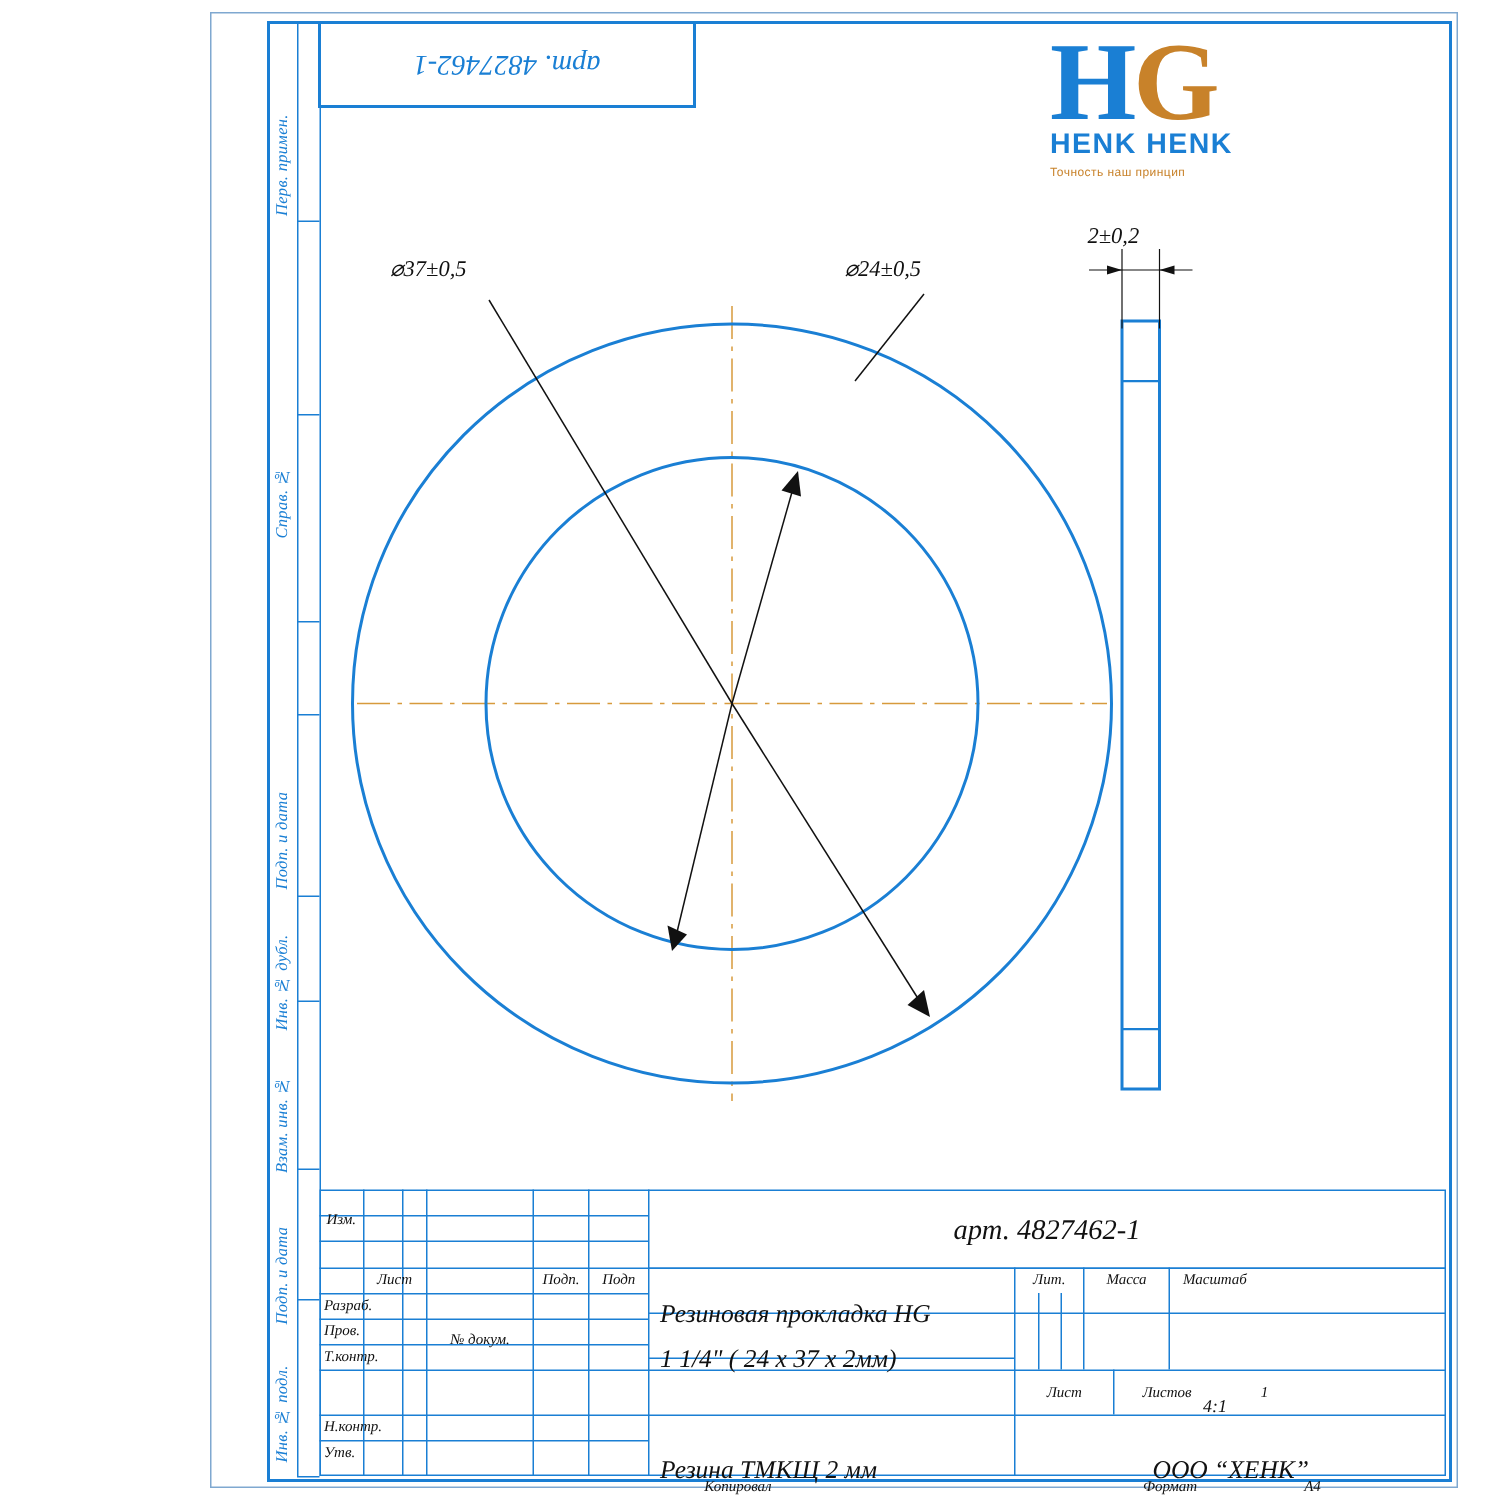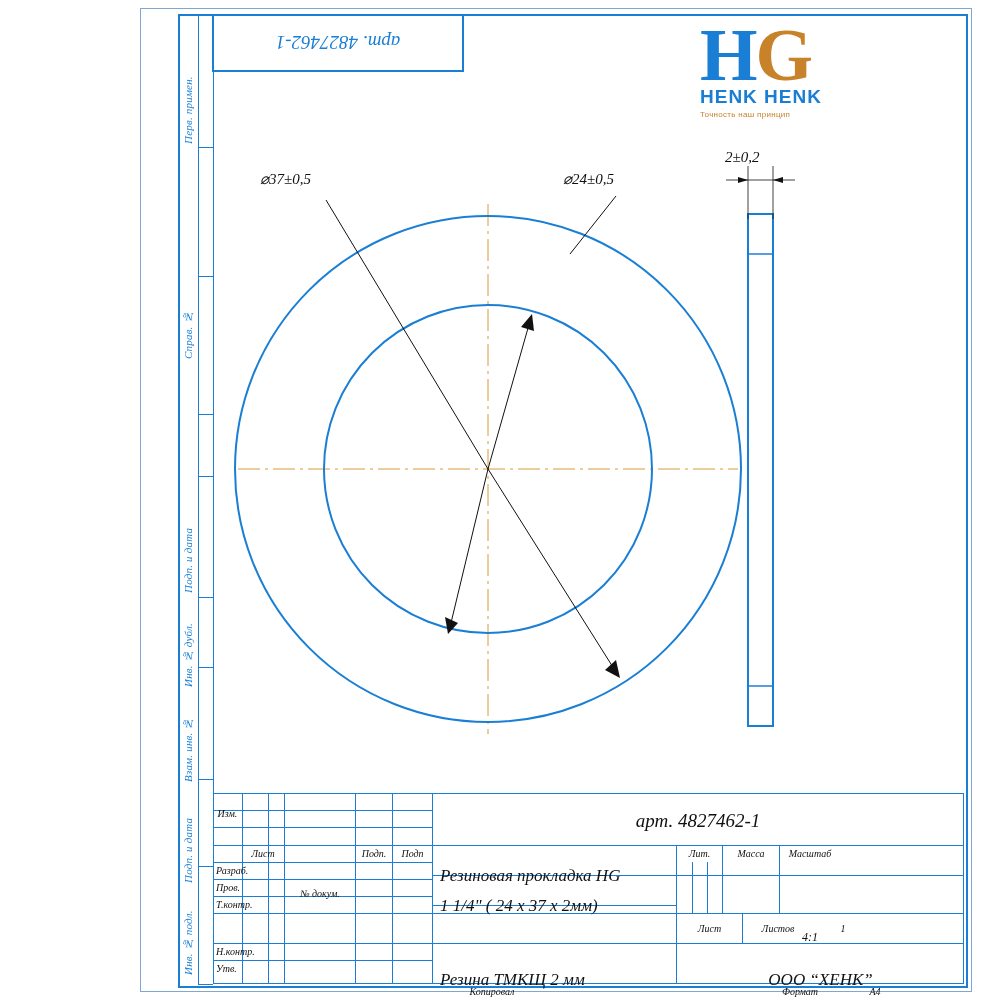--- a/index.html
+++ b/index.html
@@ -186,16 +186,16 @@
   <div class="tbl" style="left:692px;top:862px;width:1px;height:51px;"></div>
   <div class="tbl" style="left:707px;top:862px;width:1px;height:51px;"></div>
 
   <div class="cell c small" style="left:677px;top:913px;width:65px;height:30px;">Лист</div>
   <div class="cell c small" style="left:743px;top:913px;width:70px;height:30px;">Листов</div>
   <div class="cell c small" style="left:813px;top:913px;width:60px;height:30px;">1</div>
 
   <div class="cell c big" style="left:677px;top:943px;width:287px;height:41px;">ООО “ХЕНК”</div>
 
   <div class="cell c small" style="left:432px;top:984px;width:120px;height:14px;">Копировал</div>
-  <div class="cell c small" style="left:760px;top:984px;width:80px;height:14px;">Формат</div>
+  <div class="cell c small" style="left:740px;top:984px;width:80px;height:14px;">Формат</div>
   <div class="cell c small" style="left:850px;top:984px;width:50px;height:14px;">А4</div>
 
 </div>
 
 </body></html>

